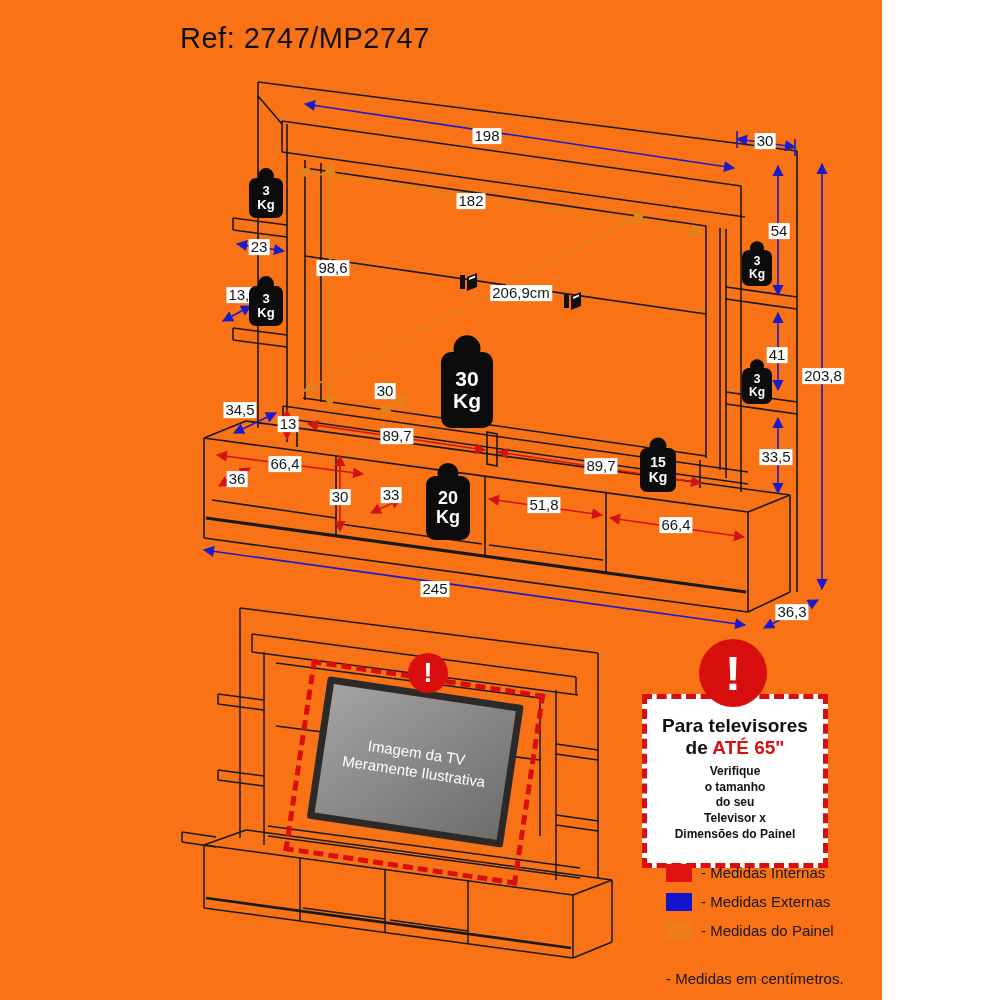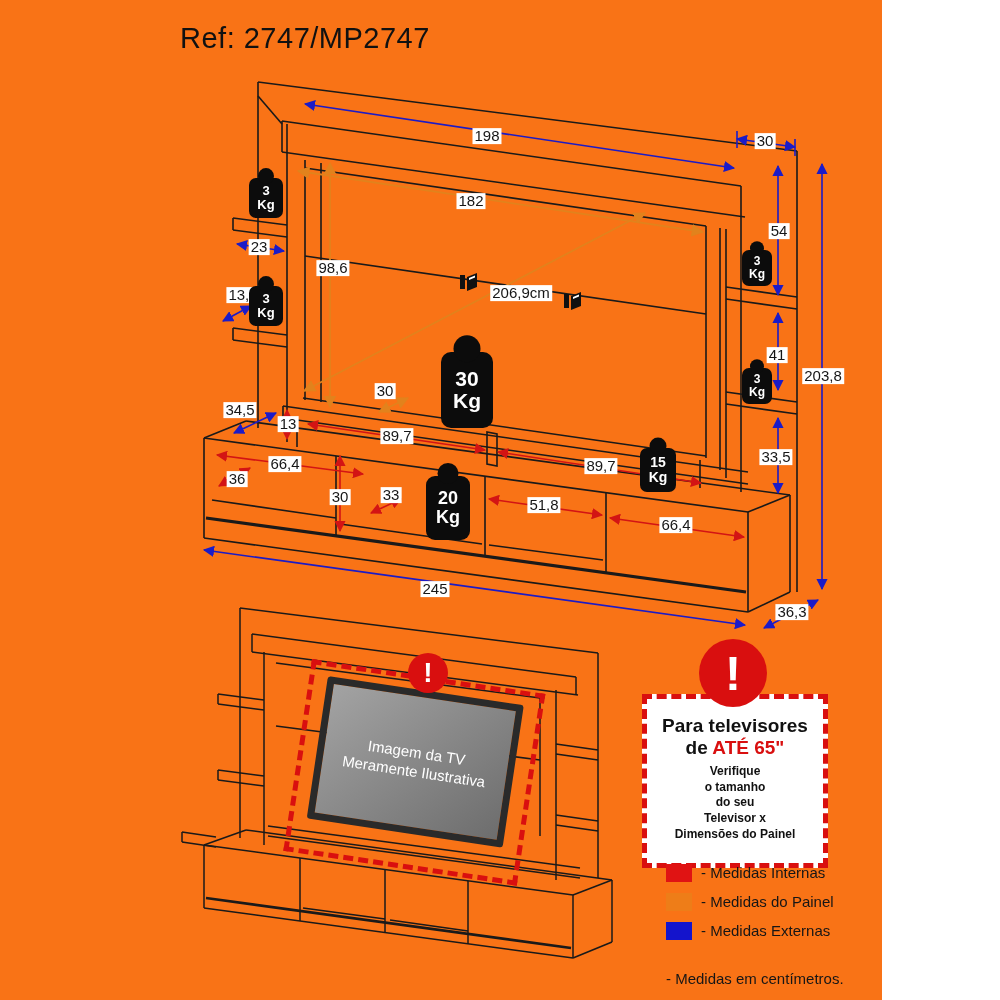--- a/index.html
+++ b/index.html
@@ -295,23 +295,23 @@
       <div>Dimensões do Painel</div>
     </div>
   </div>
 
   <div class="legend">
     <div class="lrow">
       <span class="sw sw-red"></span>
       <span class="lbl">- Medidas Internas</span>
     </div>
     <div class="lrow">
+      <span class="sw sw-blue"></span>
+      <span class="lbl">- Medidas Externas</span>
+    </div>
+    <div class="lrow">
       <span class="sw sw-orange"></span>
       <span class="lbl">- Medidas do Painel</span>
     </div>
-    <div class="lrow">
-      <span class="sw sw-blue"></span>
-      <span class="lbl">- Medidas Externas</span>
-    </div>
     <span class="lfoot">- Medidas em centímetros.</span>
   </div>
 
 </div>
 
 </body></html>

